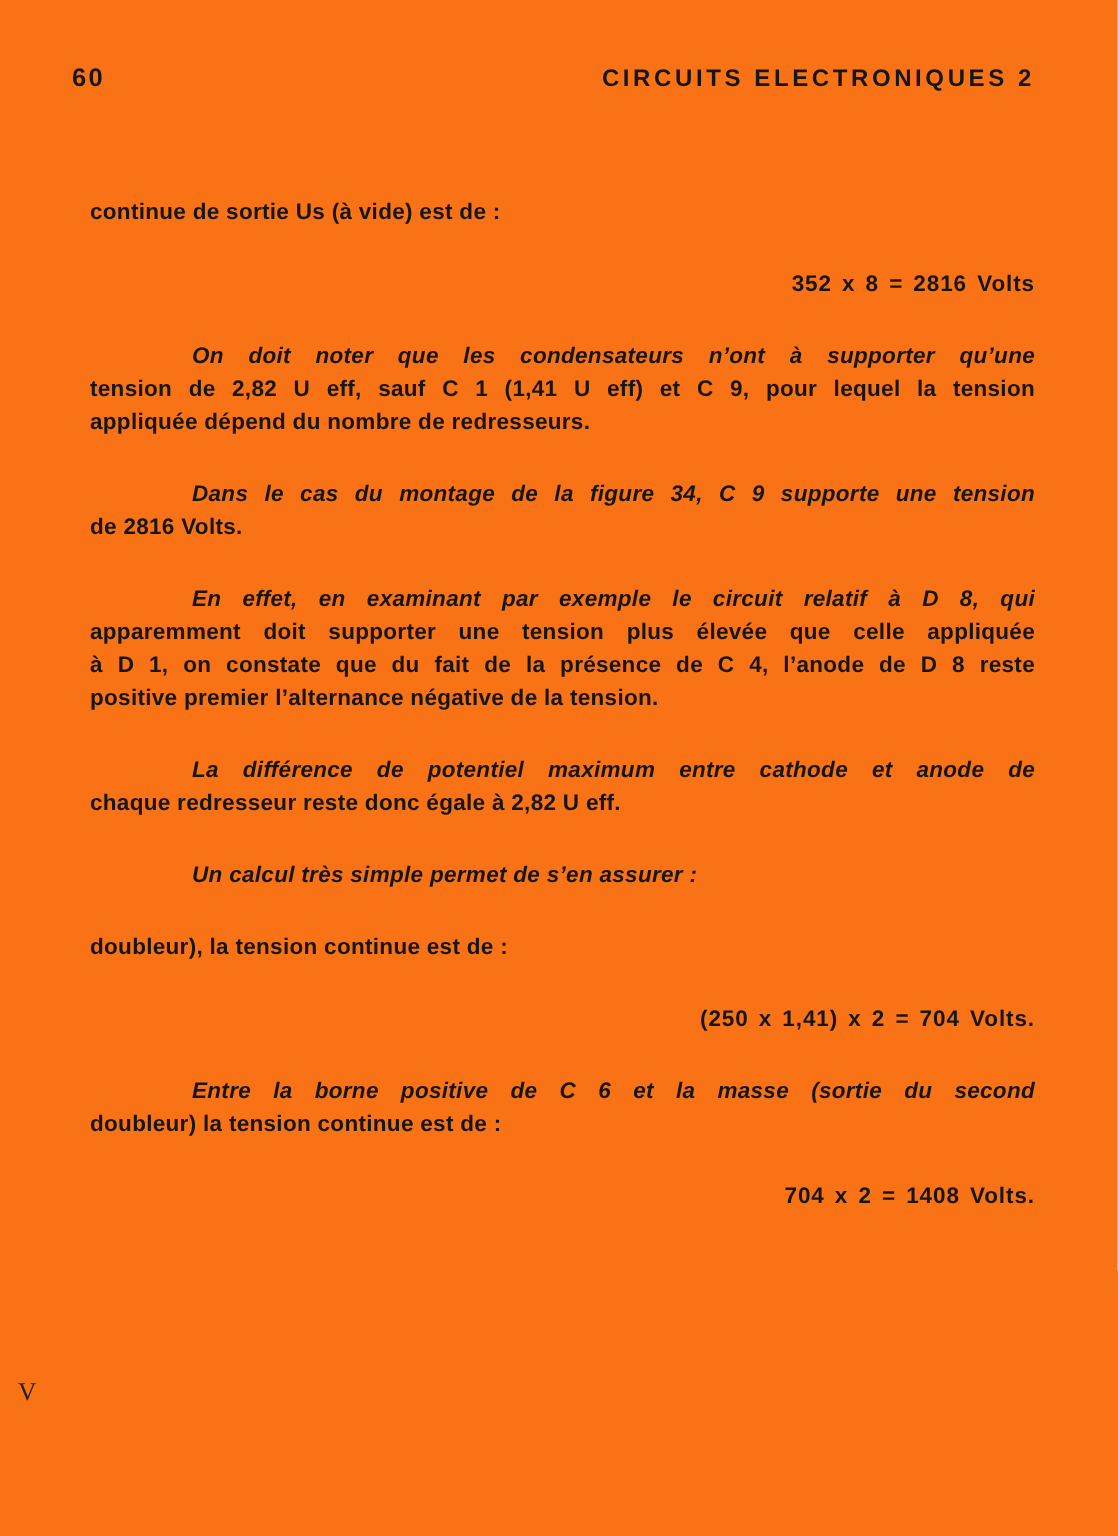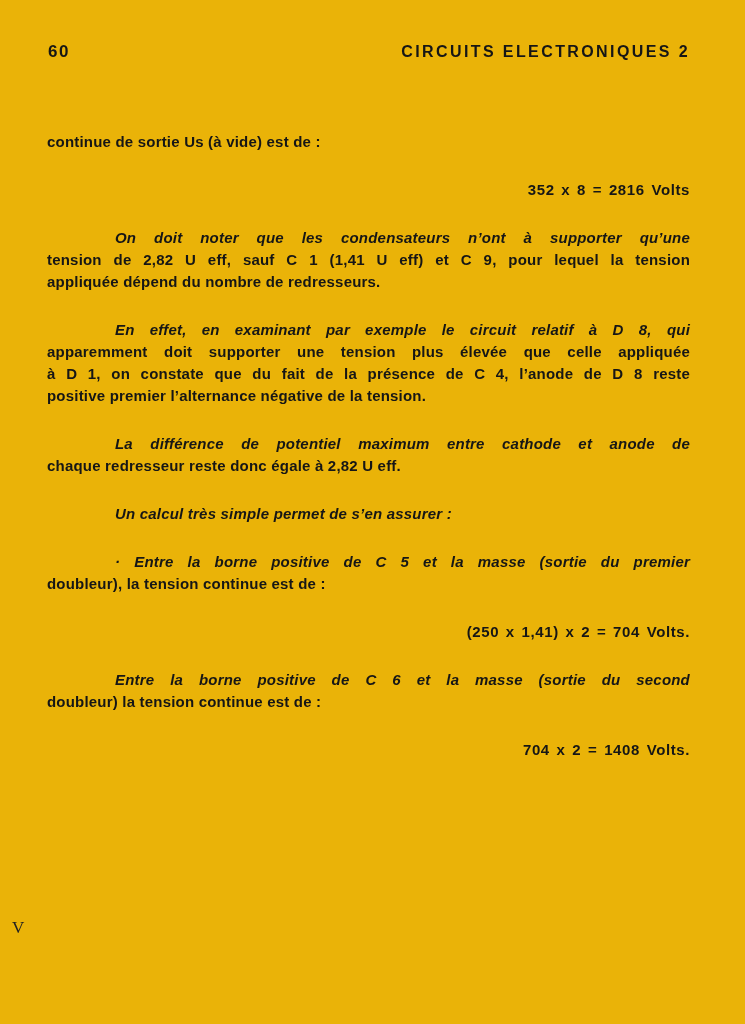--- a/index.html
+++ b/index.html
@@ -1,20 +1,20 @@
 <!DOCTYPE html>
 <html><head>
 <meta charset="utf-8">
 <style>
   html, body { margin: 0; padding: 0; background: #e8e8e8; }
   .page {
     position: relative;
     width: 745px;
     height: 1024px;
-    background: #eab308;
+    background: #f97316;
     overflow: hidden;
     color: #161616;
     font-family: "Liberation Sans", sans-serif;
     font-weight: 700;
     margin: 0 auto;
   }
   .header {
     position: absolute;
     top: 42px;
     left: 48px;
@@ -34,21 +34,21 @@
   }
   .main {
     position: absolute;
     top: 131px;
     left: 47px;
     width: 643px;
     font-size: 15px;
     line-height: 22px;
     letter-spacing: 0.2px;
   }
-  .block { margin: 0 0 26px 0; }
+  .block { margin: 0 0 26px 13px; }
   .formula {
     text-align: right;
     letter-spacing: 0.6px;
     word-spacing: 2px;
   }
   .tline {
     text-align: justify;
     text-align-last: justify;
   }
   .tline-last { text-align-last: left; }
@@ -79,34 +79,37 @@
     <div class="block continuation">
         <div class="tline tline-first tline-last">continue de sortie Us (à vide) est de :</div>
       </div>
     <div class="block formula">352 x 8 = 2816 Volts</div>
     <div class="block para">
         <div class="tline tline-first">On doit noter que les condensateurs n’ont à supporter qu’une</div>
         <div class="tline">tension de 2,82 U eff, sauf C 1 (1,41 U eff) et C 9, pour lequel la tension</div>
         <div class="tline tline-last">appliquée dépend du nombre de redresseurs.</div>
       </div>
     <div class="block para">
+        <div class="tline tline-first">Dans le cas du montage de la figure 34, C 9 supporte une tension</div>
+        <div class="tline tline-last">de 2816 Volts.</div>
+      </div>
+    <div class="block para">
         <div class="tline tline-first">En effet, en examinant par exemple le circuit relatif à D 8, qui</div>
         <div class="tline">apparemment doit supporter une tension plus élevée que celle appliquée</div>
         <div class="tline">à D 1, on constate que du fait de la présence de C 4, l’anode de D 8 reste</div>
         <div class="tline tline-last">positive premier l’alternance négative de la tension.</div>
       </div>
     <div class="block para">
         <div class="tline tline-first">La différence de potentiel maximum entre cathode et anode de</div>
         <div class="tline tline-last">chaque redresseur reste donc égale à 2,82 U eff.</div>
       </div>
     <div class="block para">
         <div class="tline tline-first tline-last">Un calcul très simple permet de s’en assurer :</div>
       </div>
     <div class="block bullet">
-        <div class="tline tline-first">· Entre la borne positive de C 5 et la masse (sortie du premier</div>
         <div class="tline tline-last">doubleur), la tension continue est de :</div>
       </div>
     <div class="block formula">(250 x 1,41) x 2 = 704 Volts.</div>
     <div class="block para">
         <div class="tline tline-first">Entre la borne positive de C 6 et la masse (sortie du second</div>
         <div class="tline tline-last">doubleur) la tension continue est de :</div>
       </div>
     <div class="block formula">704 x 2 = 1408 Volts.</div>
   </main>
 

